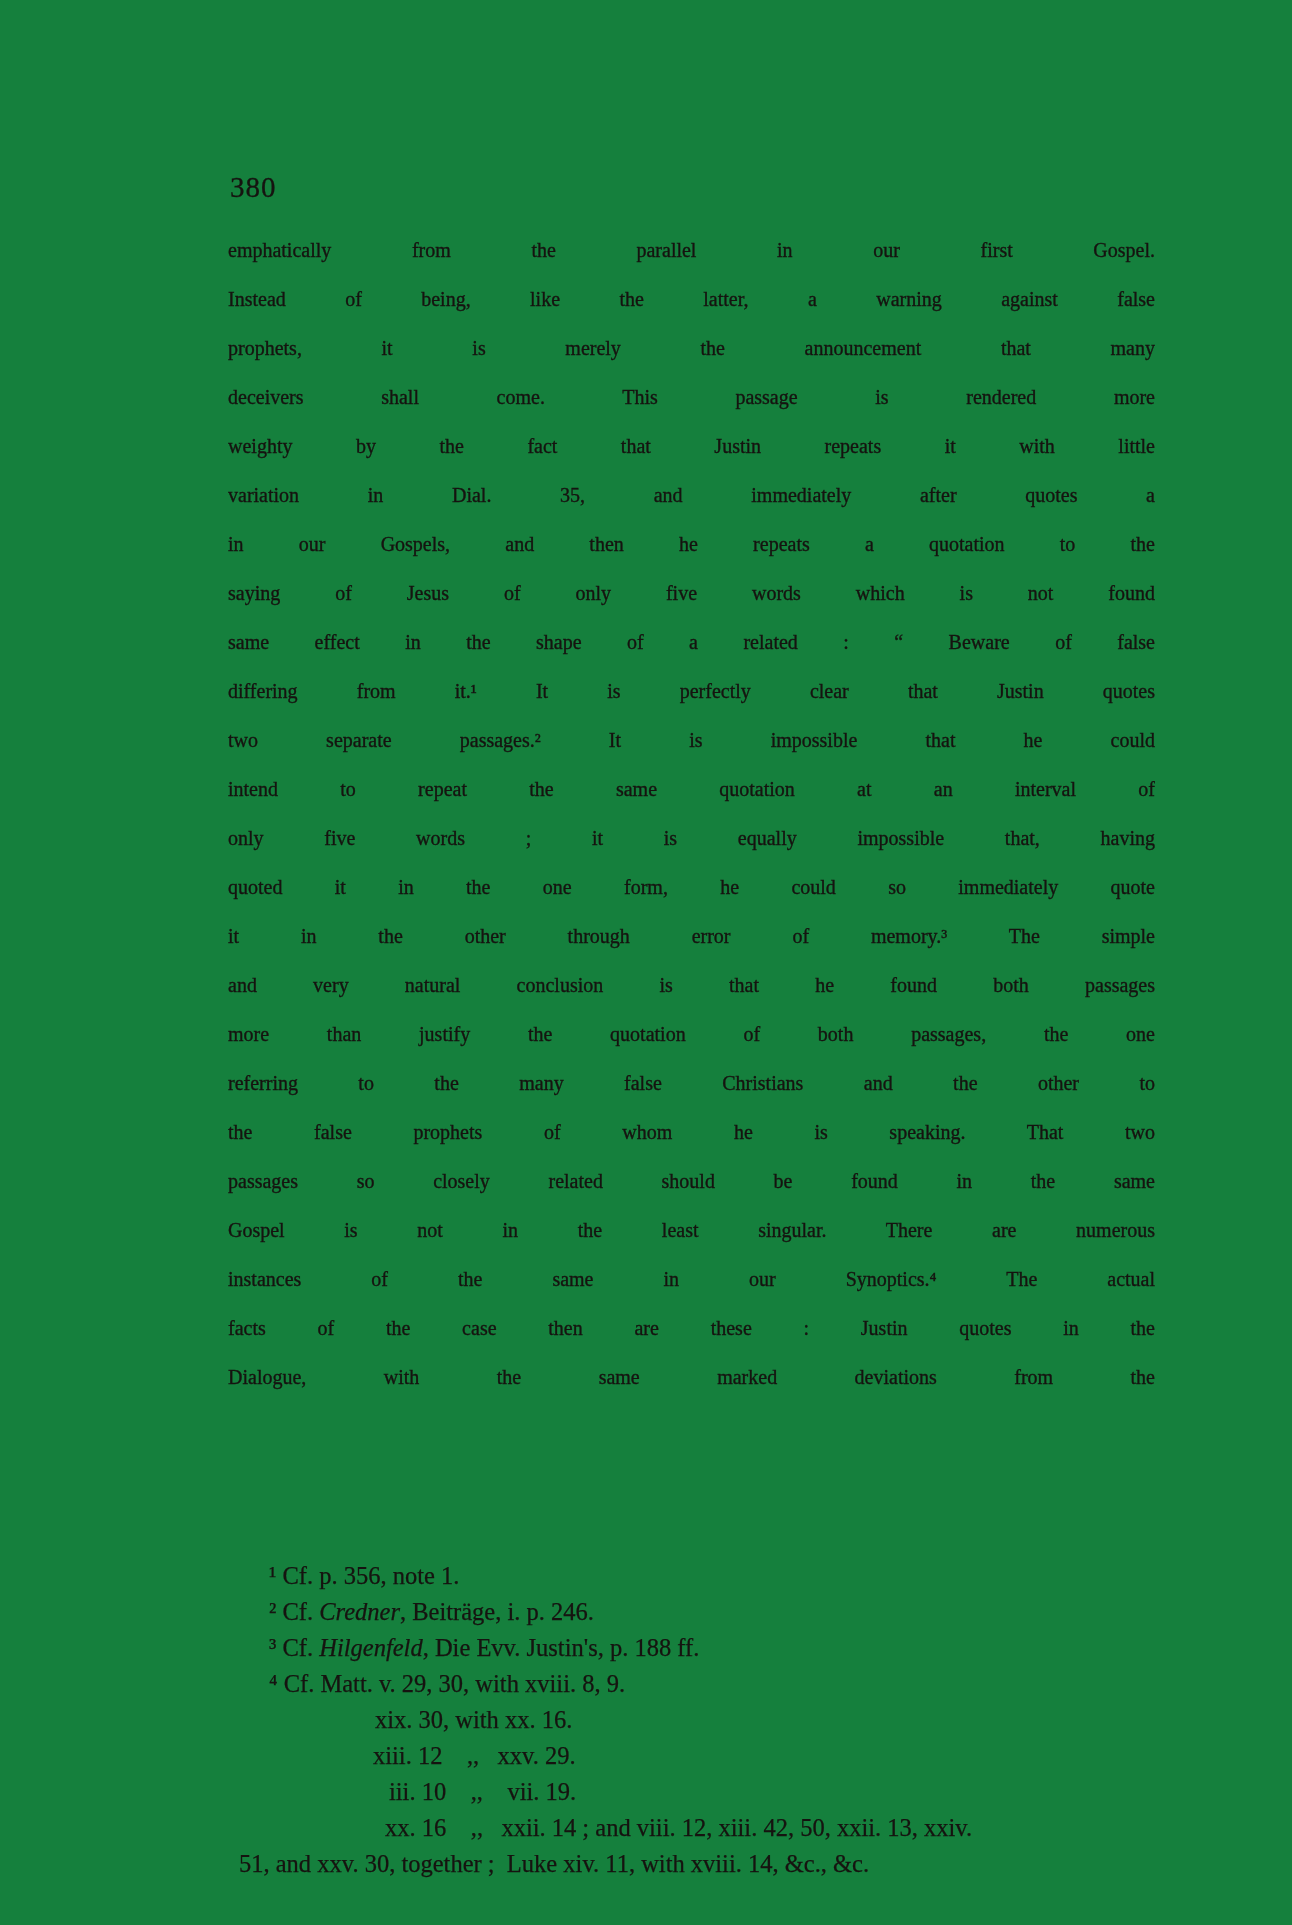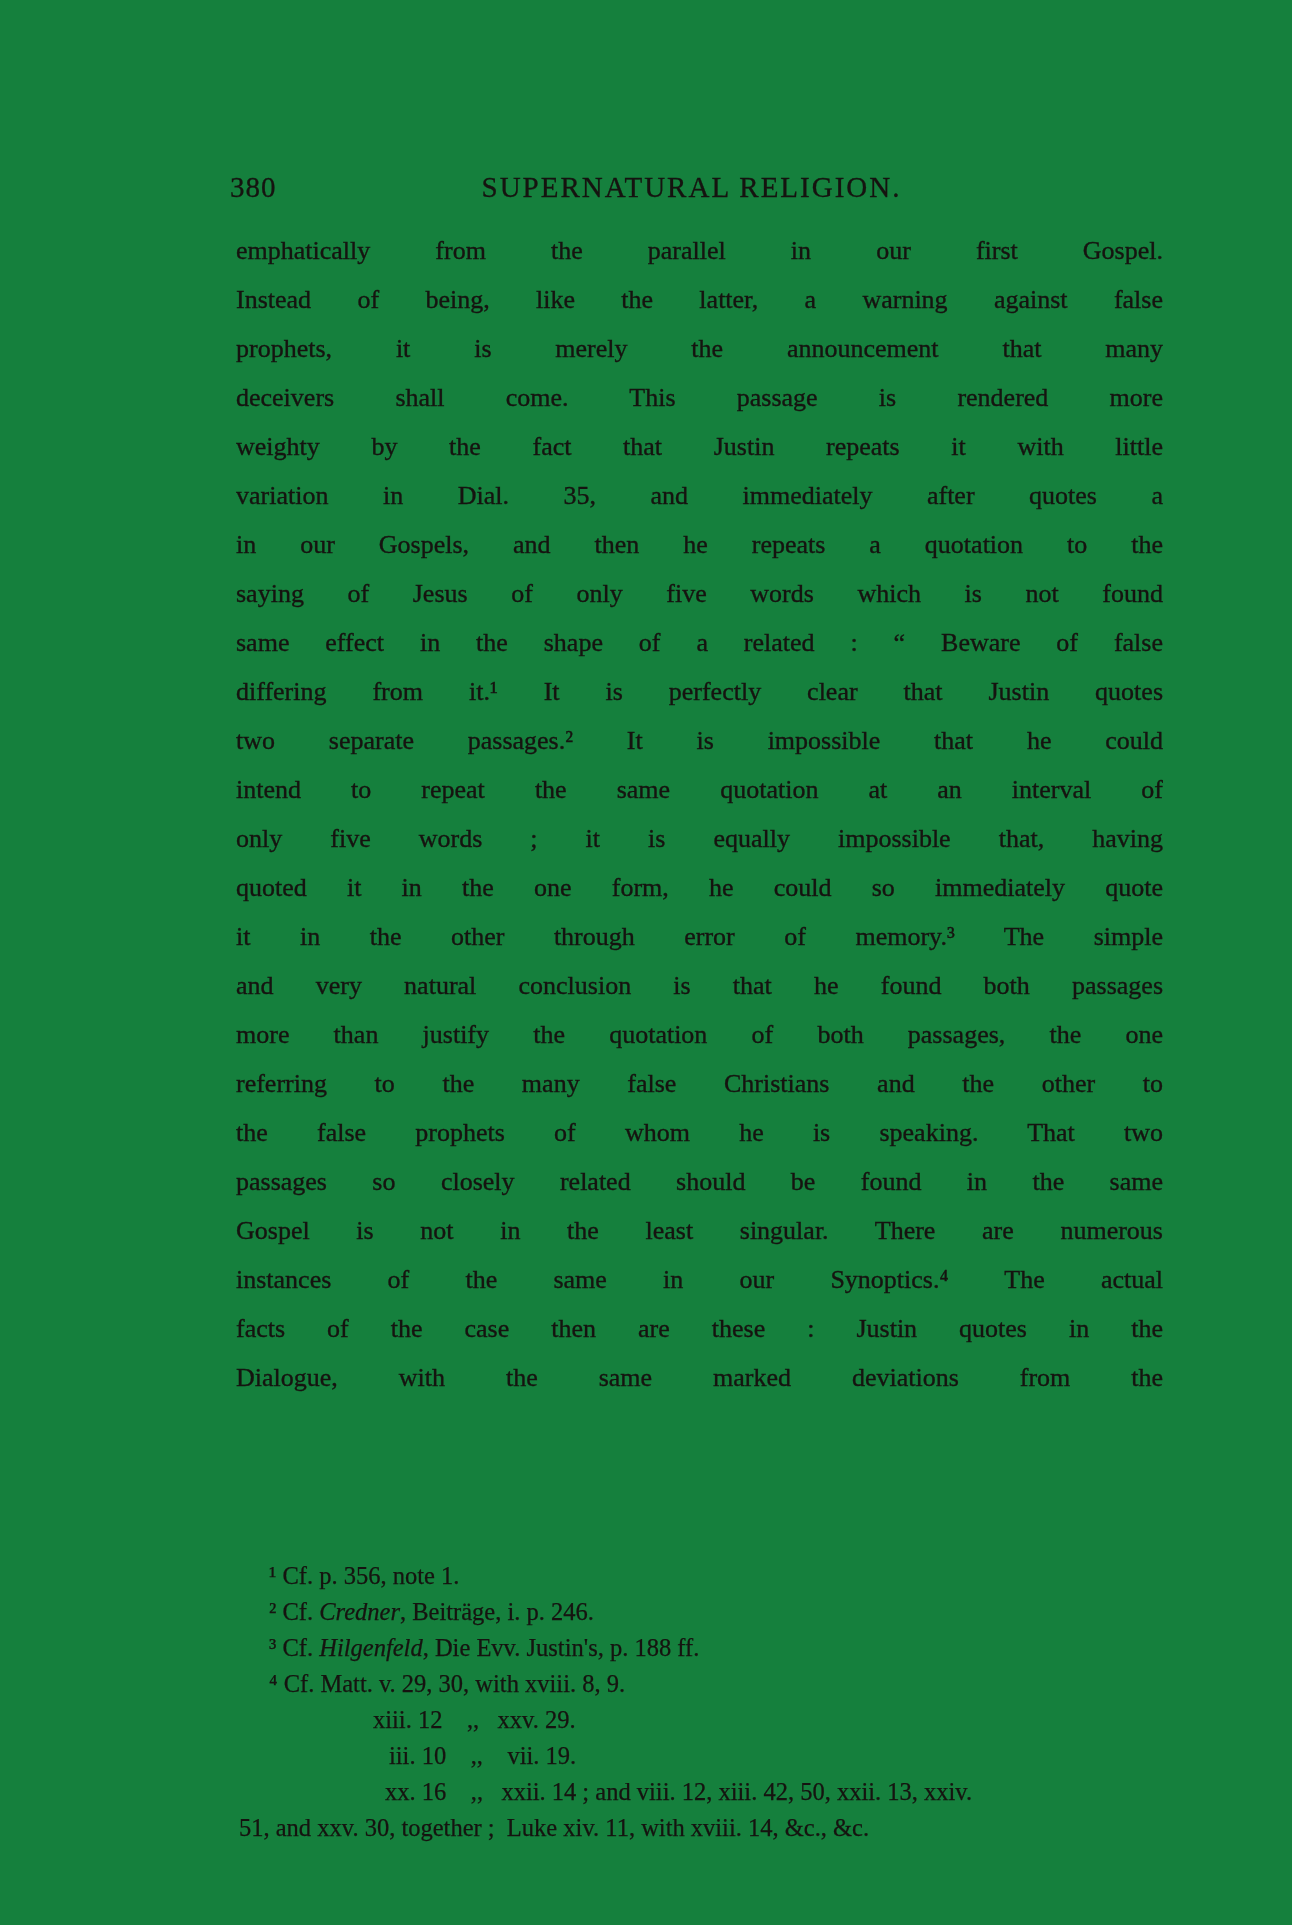--- a/index.html
+++ b/index.html
@@ -33,23 +33,22 @@
     display: block;
     text-align: center;
     letter-spacing: 2px;
   }
   
   .body-text {
     position: absolute;
     top: 226px;
     left: 228px;
     width: 927px;
-    font-size: 26px;
+    font-size: 20px;
     line-height: 49px;
-    margin-left: 8px;
     -webkit-text-stroke: 0.35px;
   }
   .bl {
     text-align: justify;
     text-align-last: justify;
     height: 49px;
     overflow: hidden;
   }
   
   .footnotes {
@@ -71,21 +70,20 @@
   .fn-s4  { padding-left: 146px; }  
   .fn-s0  { padding-left: 0; }      
 </style>
 </head>
 <body>
 
 <div class="page">
 
   <div class="header">
     <span class="page-number">380</span>
-    <span class="running-title">SUPERNATURAL RELIGION.</span>
   </div>
 
   <div class="body-text">
     <div class="bl">emphatically from the parallel in our first Gospel.</div>
     <div class="bl">Instead of being, like the latter, a warning against false</div>
     <div class="bl">prophets, it is merely the announcement that many</div>
     <div class="bl">deceivers shall come. This passage is rendered more</div>
     <div class="bl">weighty by the fact that Justin repeats it with little</div>
     <div class="bl">variation in Dial. 35, and immediately after quotes a</div>
     <div class="bl">in our Gospels, and then he repeats a quotation to the</div>
@@ -106,19 +104,20 @@
     <div class="bl">instances of the same in our Synoptics.⁴ The actual</div>
     <div class="bl">facts of the case then are these : Justin quotes in the</div>
     <div class="bl">Dialogue, with the same marked deviations from the</div>
   </div>
 
   <div class="footnotes">
     <div class="fn fn-i1"><span>¹ Cf. p. 356, note 1.</span><span class="it"></span><span></span></div>
     <div class="fn fn-i1"><span>² Cf. </span><span class="it">Credner</span><span>, Beiträge, i. p. 246.</span></div>
     <div class="fn fn-i1"><span>³ Cf. </span><span class="it">Hilgenfeld</span><span>, Die Evv. Justin's, p. 188 ff.</span></div>
     <div class="fn fn-i1"><span>⁴ Cf. Matt. v. 29, 30, with xviii. 8, 9.</span></div>
+    <div class="fn fn-s1"><span>xix. 30, with xx. 16.</span></div>
     <div class="fn fn-s2"><span>xiii. 12    ,,   xxv. 29.</span></div>
     <div class="fn fn-s3"><span>iii. 10    ,,    vii. 19.</span></div>
     <div class="fn fn-s4"><span>xx. 16    ,,   xxii. 14 ; and viii. 12, xiii. 42, 50, xxii. 13, xxiv.</span></div>
     <div class="fn fn-s0"><span>51, and xxv. 30, together ;  Luke xiv. 11, with xviii. 14, &amp;c., &amp;c.</span></div>
   </div>
 
 </div>
 
 </body></html>

